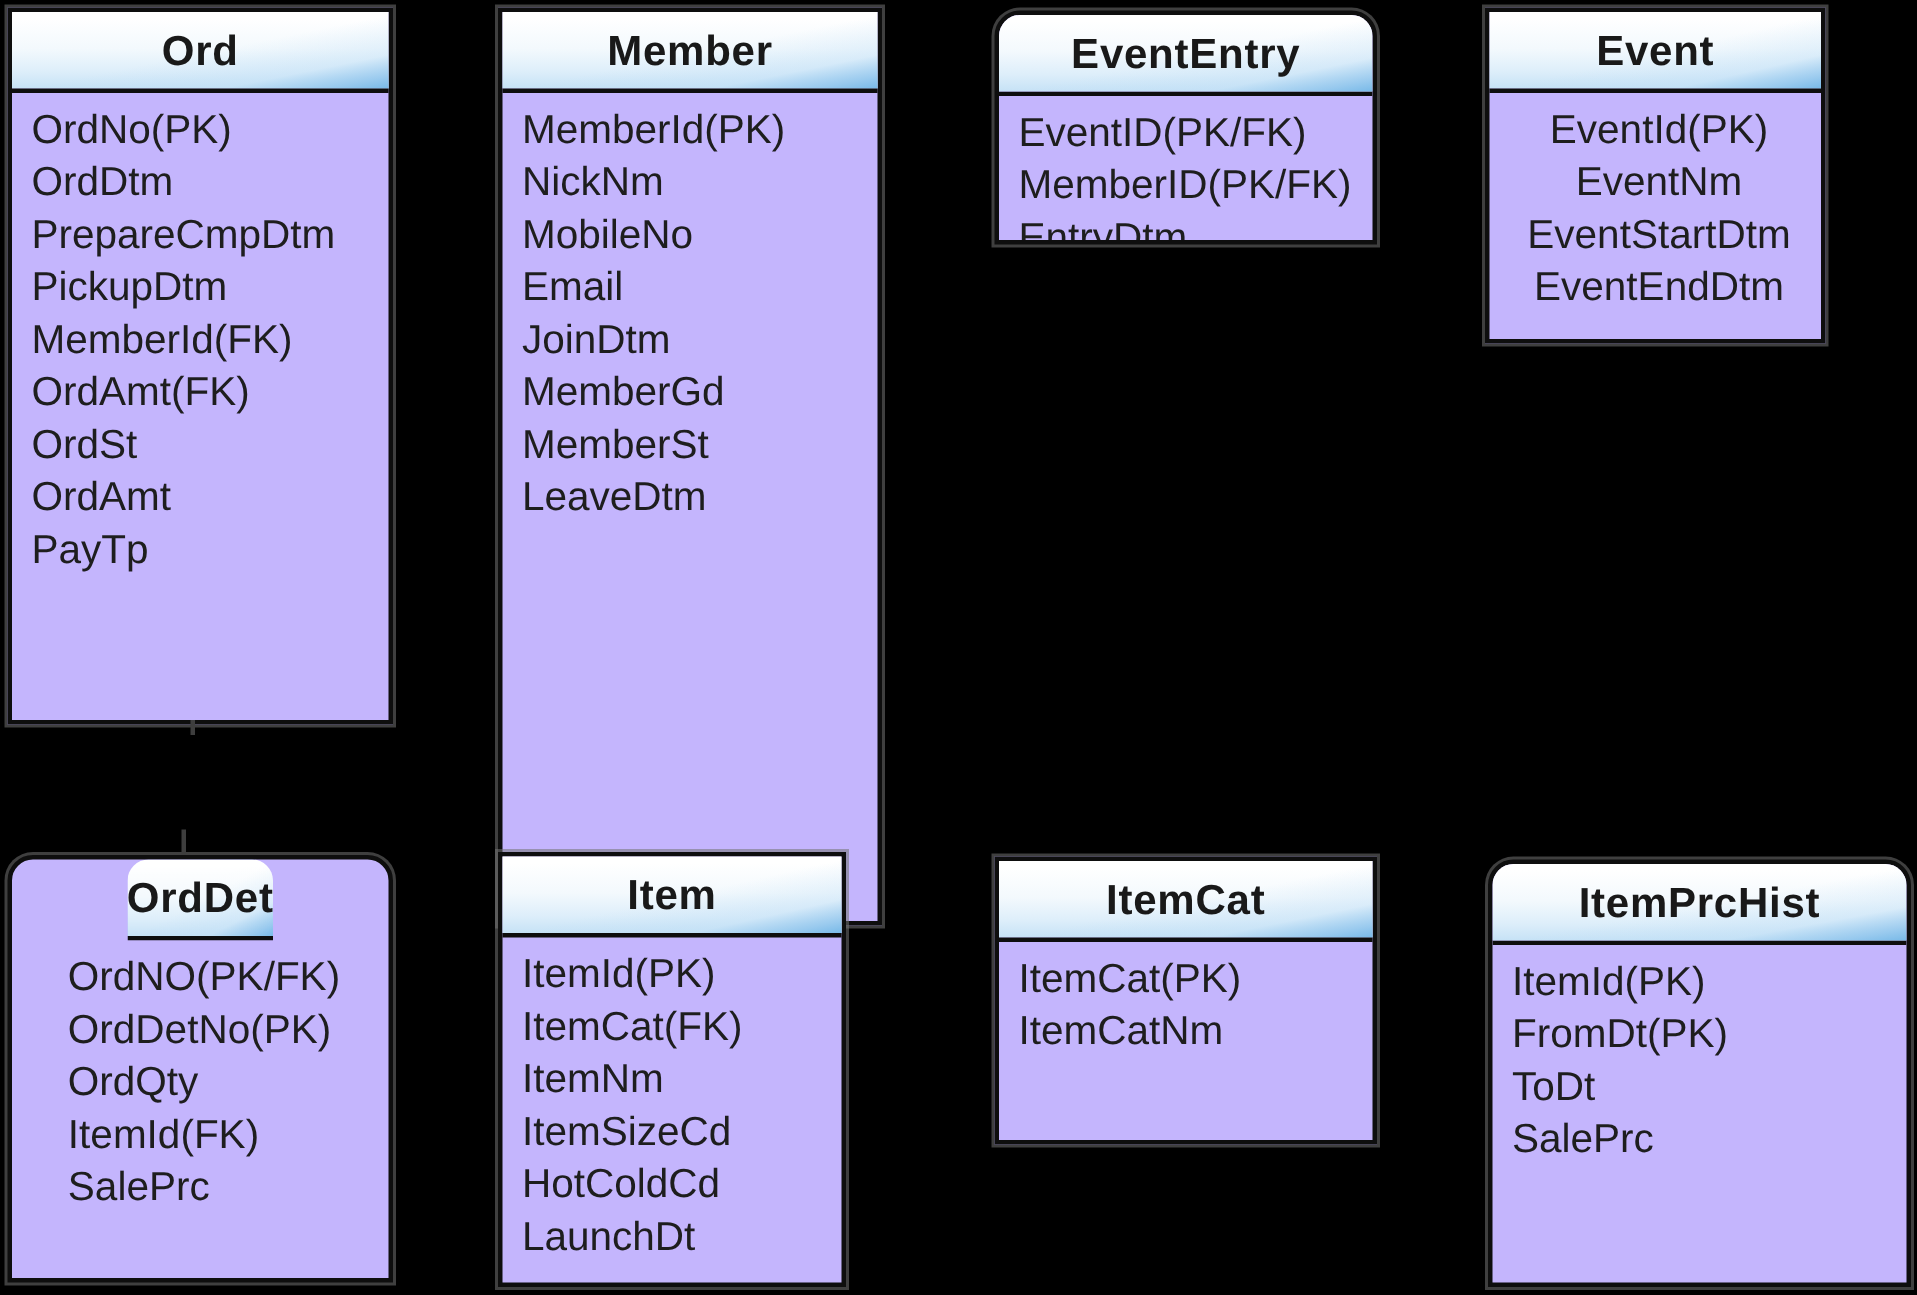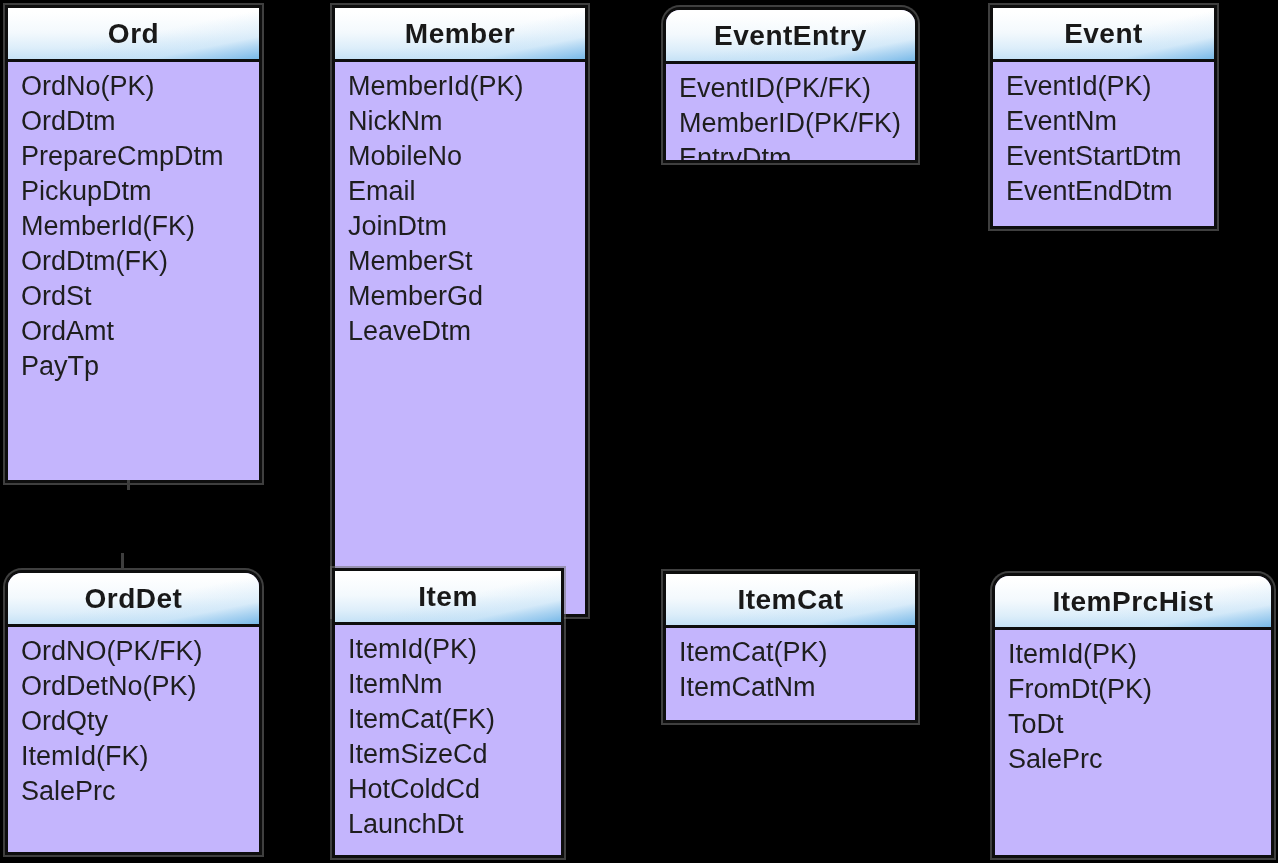--- a/index.html
+++ b/index.html
@@ -77,95 +77,95 @@
   <div class="entity-table" style="left: 5px; top: 5px; width: 257px; height: 478px;">
     <div class="entity-header">
       <span class="entity-title">Ord</span>
     </div>
     <div class="entity-body">
         <div class="field-row">OrdNo(PK)</div>
         <div class="field-row">OrdDtm</div>
         <div class="field-row">PrepareCmpDtm</div>
         <div class="field-row">PickupDtm</div>
         <div class="field-row">MemberId(FK)</div>
-        <div class="field-row">OrdDtm(FK)</div>
+        <div class="field-row">OrdAmt(FK)</div>
         <div class="field-row">OrdSt</div>
         <div class="field-row">OrdAmt</div>
         <div class="field-row">PayTp</div>
       </div>
   </div>
 
   <div class="entity-table" style="left: 332px; top: 5px; width: 256px; height: 612px;">
     <div class="entity-header">
       <span class="entity-title">Member</span>
     </div>
     <div class="entity-body">
         <div class="field-row">MemberId(PK)</div>
         <div class="field-row">NickNm</div>
         <div class="field-row">MobileNo</div>
         <div class="field-row">Email</div>
         <div class="field-row">JoinDtm</div>
+        <div class="field-row">MemberGd</div>
         <div class="field-row">MemberSt</div>
-        <div class="field-row">MemberGd</div>
         <div class="field-row">LeaveDtm</div>
       </div>
   </div>
 
   <div class="entity-table rounded" style="left: 663px; top: 7px; width: 255px; height: 156px;">
     <div class="entity-header">
       <span class="entity-title">EventEntry</span>
     </div>
     <div class="entity-body">
         <div class="field-row">EventID(PK/FK)</div>
         <div class="field-row">MemberID(PK/FK)</div>
         <div class="field-row">EntryDtm</div>
         <div class="field-row">EntryResultCd</div>
       </div>
   </div>
 
-  <div class="entity-table" style="left: 990px; top: 5px; width: 227px; height: 224px;">
+  <div class="entity-table" style="left: 990px; top: 5px; width: 227px; height: 224px; text-align: center;">
     <div class="entity-header">
       <span class="entity-title">Event</span>
     </div>
     <div class="entity-body">
         <div class="field-row">EventId(PK)</div>
         <div class="field-row">EventNm</div>
         <div class="field-row">EventStartDtm</div>
         <div class="field-row">EventEndDtm</div>
       </div>
   </div>
 
-  <div class="entity-table rounded" style="left: 5px; top: 570px; width: 257px; height: 285px;">
+  <div class="entity-table rounded" style="left: 5px; top: 570px; width: 257px; height: 285px; align-items: center;">
     <div class="entity-header">
       <span class="entity-title">OrdDet</span>
     </div>
     <div class="entity-body">
         <div class="field-row">OrdNO(PK/FK)</div>
         <div class="field-row">OrdDetNo(PK)</div>
         <div class="field-row">OrdQty</div>
         <div class="field-row">ItemId(FK)</div>
         <div class="field-row">SalePrc</div>
       </div>
   </div>
 
   <div class="entity-table" style="left: 332px; top: 568px; width: 232px; height: 290px;">
     <div class="entity-header">
       <span class="entity-title">Item</span>
     </div>
     <div class="entity-body">
         <div class="field-row">ItemId(PK)</div>
+        <div class="field-row">ItemCat(FK)</div>
         <div class="field-row">ItemNm</div>
-        <div class="field-row">ItemCat(FK)</div>
         <div class="field-row">ItemSizeCd</div>
         <div class="field-row">HotColdCd</div>
         <div class="field-row">LaunchDt</div>
       </div>
   </div>
 
-  <div class="entity-table" style="left: 663px; top: 571px; width: 255px; height: 152px;">
+  <div class="entity-table" style="left: 663px; top: 571px; width: 255px; height: 192px;">
     <div class="entity-header">
       <span class="entity-title">ItemCat</span>
     </div>
     <div class="entity-body">
         <div class="field-row">ItemCat(PK)</div>
         <div class="field-row">ItemCatNm</div>
       </div>
   </div>
 
   <div class="entity-table rounded" style="left: 992px; top: 573px; width: 282px; height: 285px;">

